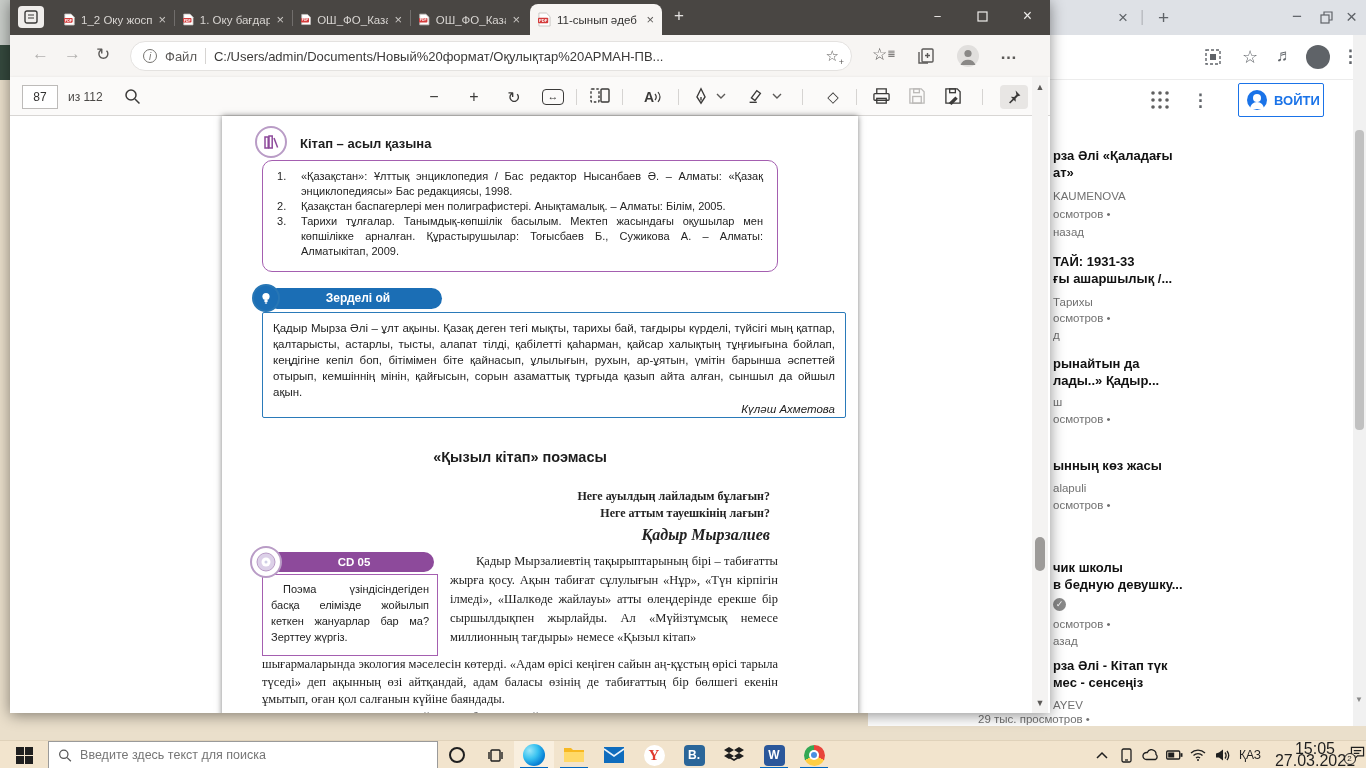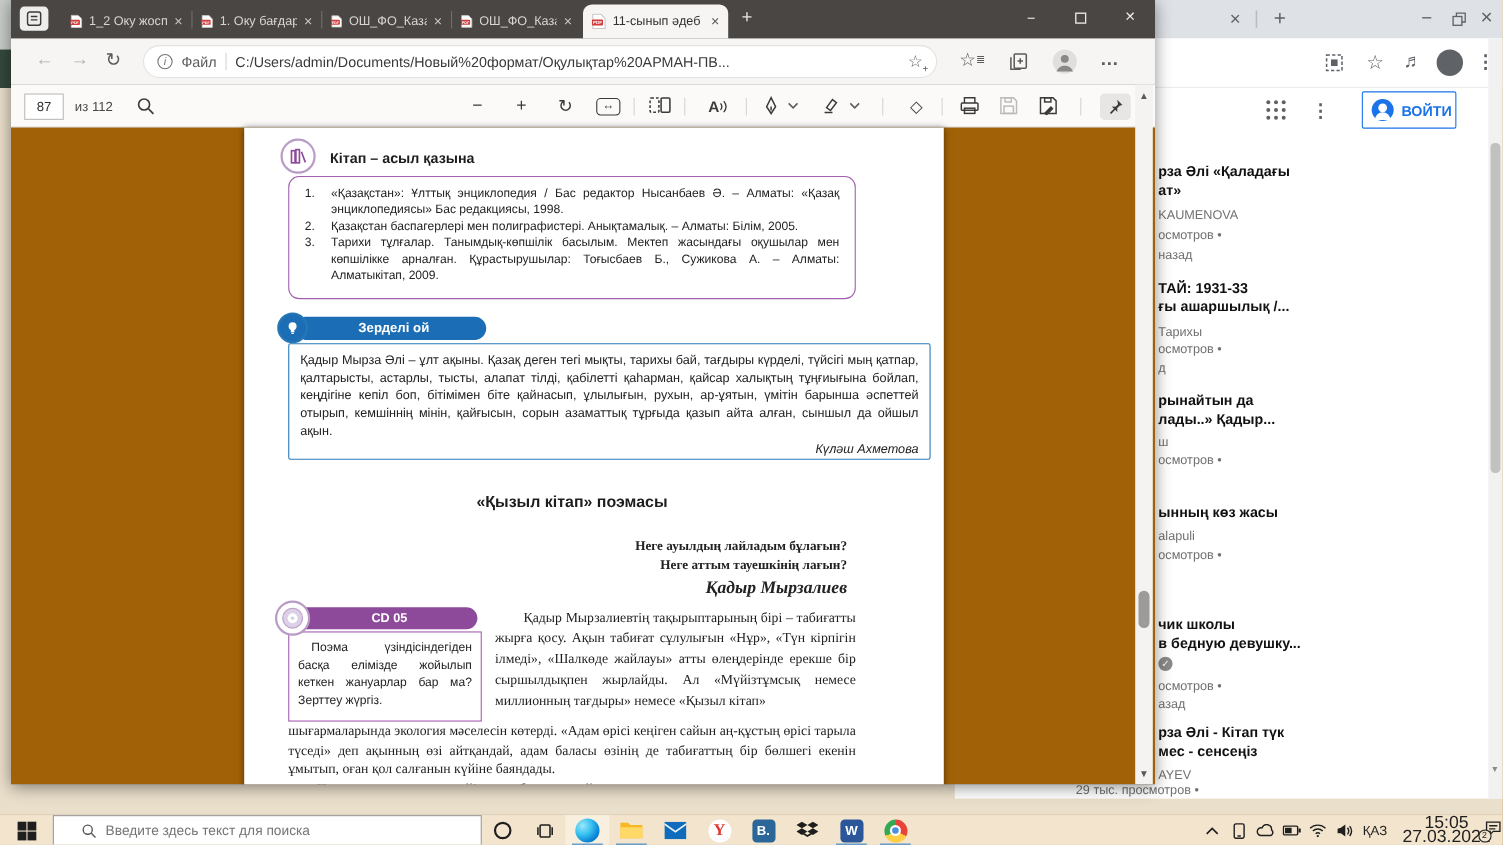--- a/index.html
+++ b/index.html
@@ -46,21 +46,21 @@
   #addr .starp { margin-left:auto; position:relative; color:#5c5a58; font-size:15px; }
   #addr .starp i { position:absolute; right:-5px; bottom:-2px; font-style:normal; font-size:9px; }
 
   #pdfbar { position:absolute; left:0; top:77px; right:0; height:39px; background:#fbfaf9; border-bottom:1px solid #d8d6d4; box-shadow:0 1px 3px rgba(0,0,0,.15); }
   #pageinput { position:absolute; left:12px; top:8px; width:36px; height:24px; border:1px solid #bdbbb9; background:#fff; text-align:center; font-size:12px; color:#323130; }
   .pdfg { position:absolute; top:8px; height:24px; display:flex; align-items:center; justify-content:center; color:#3b3a39; font-size:16px; }
   .pdfsep { position:absolute; top:12px; width:1px; height:16px; background:#d6d4d2; }
   .fitw { border:1.4px solid #3b3a39; border-radius:4px; width:22px; height:16px; font-size:11px; line-height:13px; text-align:center; }
   .pinbtn { background:#e8e6e4; border-radius:4px; width:28px; }
 
-  #pdfarea { position:absolute; left:0; top:116px; right:0; bottom:0; background:#a16207; }
+  #pdfarea { position:absolute; left:0; top:116px; right:0; bottom:0; background:#ffffff; }
   #pdfpage { position:absolute; left:212px; top:0; width:636px; height:640px; background:#fff; box-shadow:0 0 6px rgba(0,0,0,.5); }
 
   
   .pp { position:absolute; }
   .kicon { left:33px; top:10px; width:32px; height:32px; border-radius:50%; border:2px solid #b99cc6; background:#fff; display:flex; align-items:center; justify-content:center; }
   .ktitle { left:78px; top:20px; font-size:13px; font-weight:bold; color:#1d1d1d; }
   .kbox { left:40px; top:44px; width:516px; height:112px; border:1.6px solid #a45fb0; border-radius:10px; padding:8px 14px 6px 8px; }
   .kbox ol { list-style:none; counter-reset:n; font-size:11px; line-height:15px; color:#232323; }
   .kbox ol li { counter-increment:n; padding-left:30px; position:relative; text-align:justify; }
   .kbox ol li:before { content:counter(n)"."; position:absolute; left:6px; }
@@ -81,21 +81,21 @@
   
   #pdfscroll { position:absolute; right:2px; top:77px; width:16px; bottom:0; background:#f4f3f2; }
   .sarrow { position:absolute; left:0; width:16px; height:16px; color:#5c5a58; font-size:9px; text-align:center; line-height:16px; }
   #pdfthumb { position:absolute; left:3px; top:460px; width:10px; height:34px; background:#9d9b99; border-radius:5px; }
 
   
   #taskbar { left:0; top:740px; width:1366px; height:28px; background:#f2e4cd; z-index:5; border-top:1px solid #e0d2ba; }
   .tcell { position:absolute; top:0; height:28px; display:flex; align-items:center; justify-content:center; }
   .tcell.run:after { content:""; position:absolute; left:6px; right:6px; bottom:0; height:2px; background:#0067c0; }
   .tcell.focus { background:#f9efdf; }
-  #tsearch { position:absolute; left:48px; top:0; width:390px; height:28px; background:#fff; border:1px solid #9a9a9a; display:flex; align-items:center; gap:8px; padding:0 25px; }
+  #tsearch { position:absolute; left:48px; top:0; width:390px; height:28px; background:#fff; border:1px solid #9a9a9a; display:flex; align-items:center; gap:8px; padding:0 9px; }
   #tsearch input { border:none; outline:none; font-size:12.5px; color:#444; width:100%; background:transparent; font-family:"Liberation Sans", sans-serif; }
   .tray { position:absolute; top:0; height:28px; display:flex; align-items:center; justify-content:center; color:#1f1f1f; }
   #clock { right:16px; width:70px; font-size:16px; text-align:center; line-height:12px; flex-direction:column; display:flex; }
   .badge2 { position:absolute; left:-6px; bottom:-1px; width:12px; height:12px; border:1px solid #1f1f1f; border-radius:50%; background:#f2e4cd; font-size:8px; line-height:10px; text-align:center; }
 
   .winlogo { display:grid; grid-template-columns:8px 8px; grid-template-rows:8px 8px; gap:1px; }
   .winlogo i { background:#1f1f1f; }
   .appsq { width:21px; height:21px; border-radius:4px; color:#fff; font-weight:bold; font-size:12px; display:flex; align-items:center; justify-content:center; }
   .edgeball { width:22px; height:22px; border-radius:50%; background:radial-gradient(circle at 30% 30%, #9ae6f8, #38c2f0 38%, #0c86d8 68%, #005fa8); }
   .chrome { width:21px; height:21px; border-radius:50%; background:conic-gradient(#e8443a 0 115deg, #ffce44 115deg 245deg, #34a853 245deg 360deg); position:relative; }

